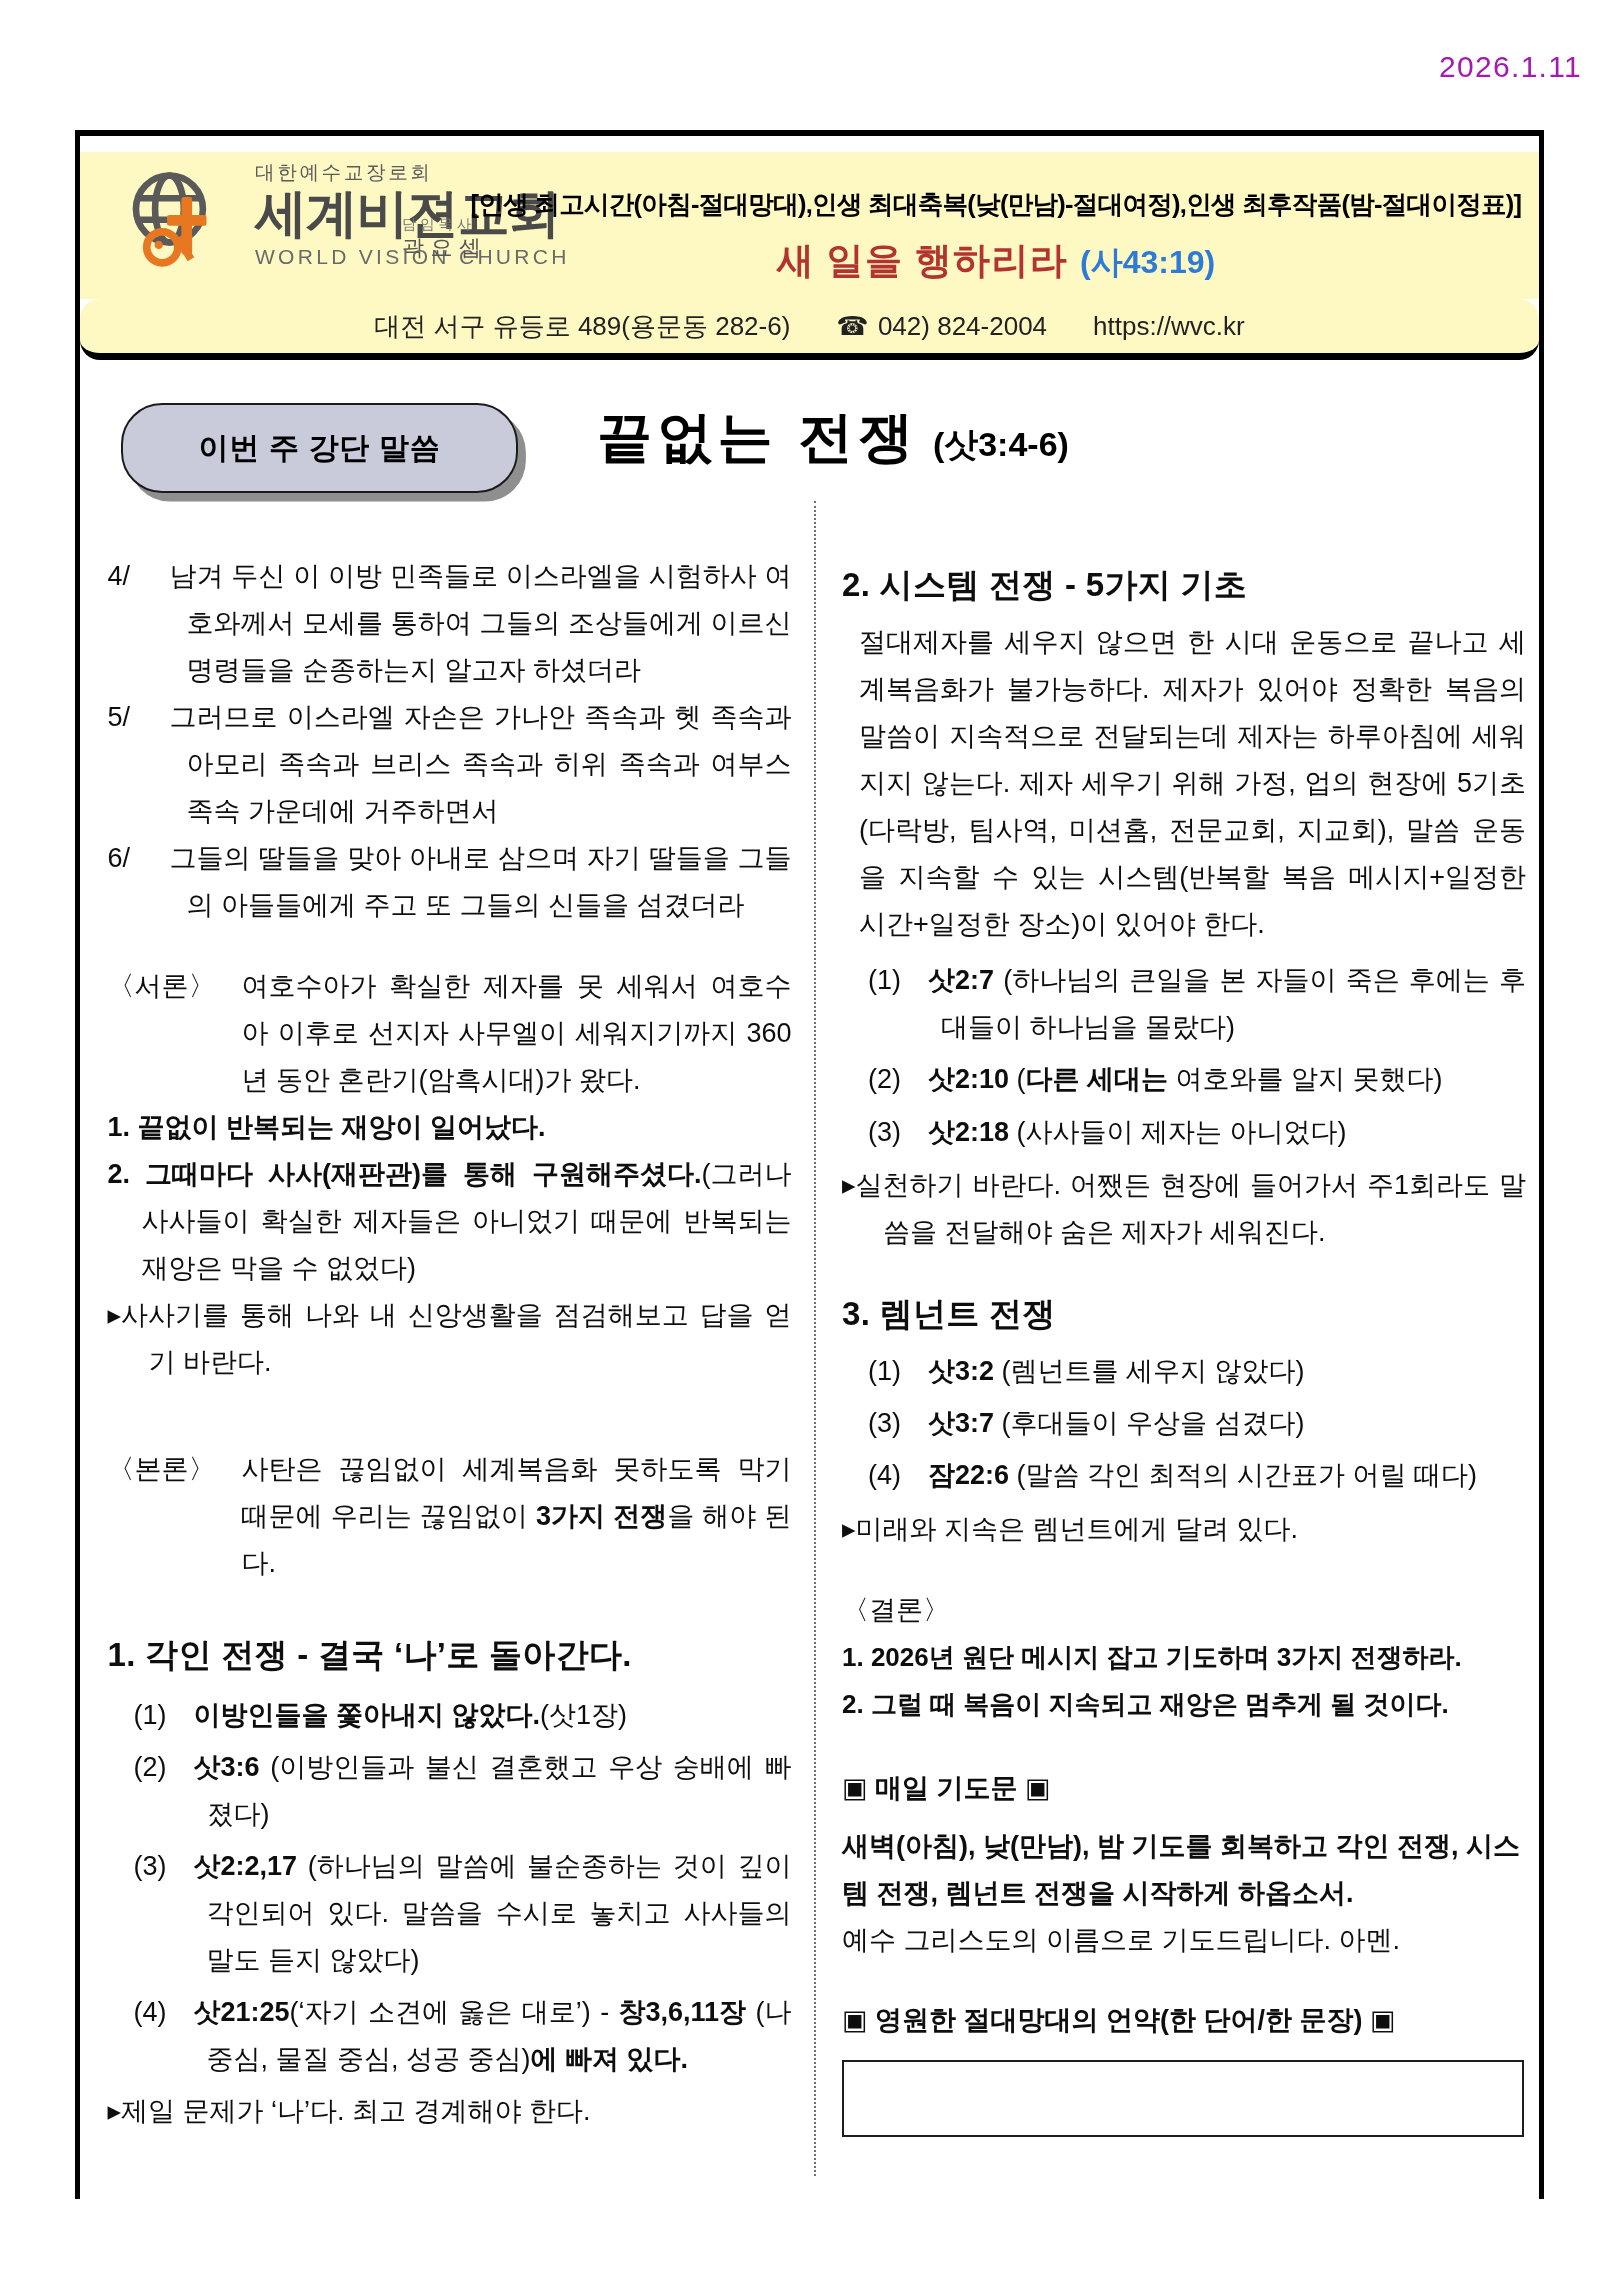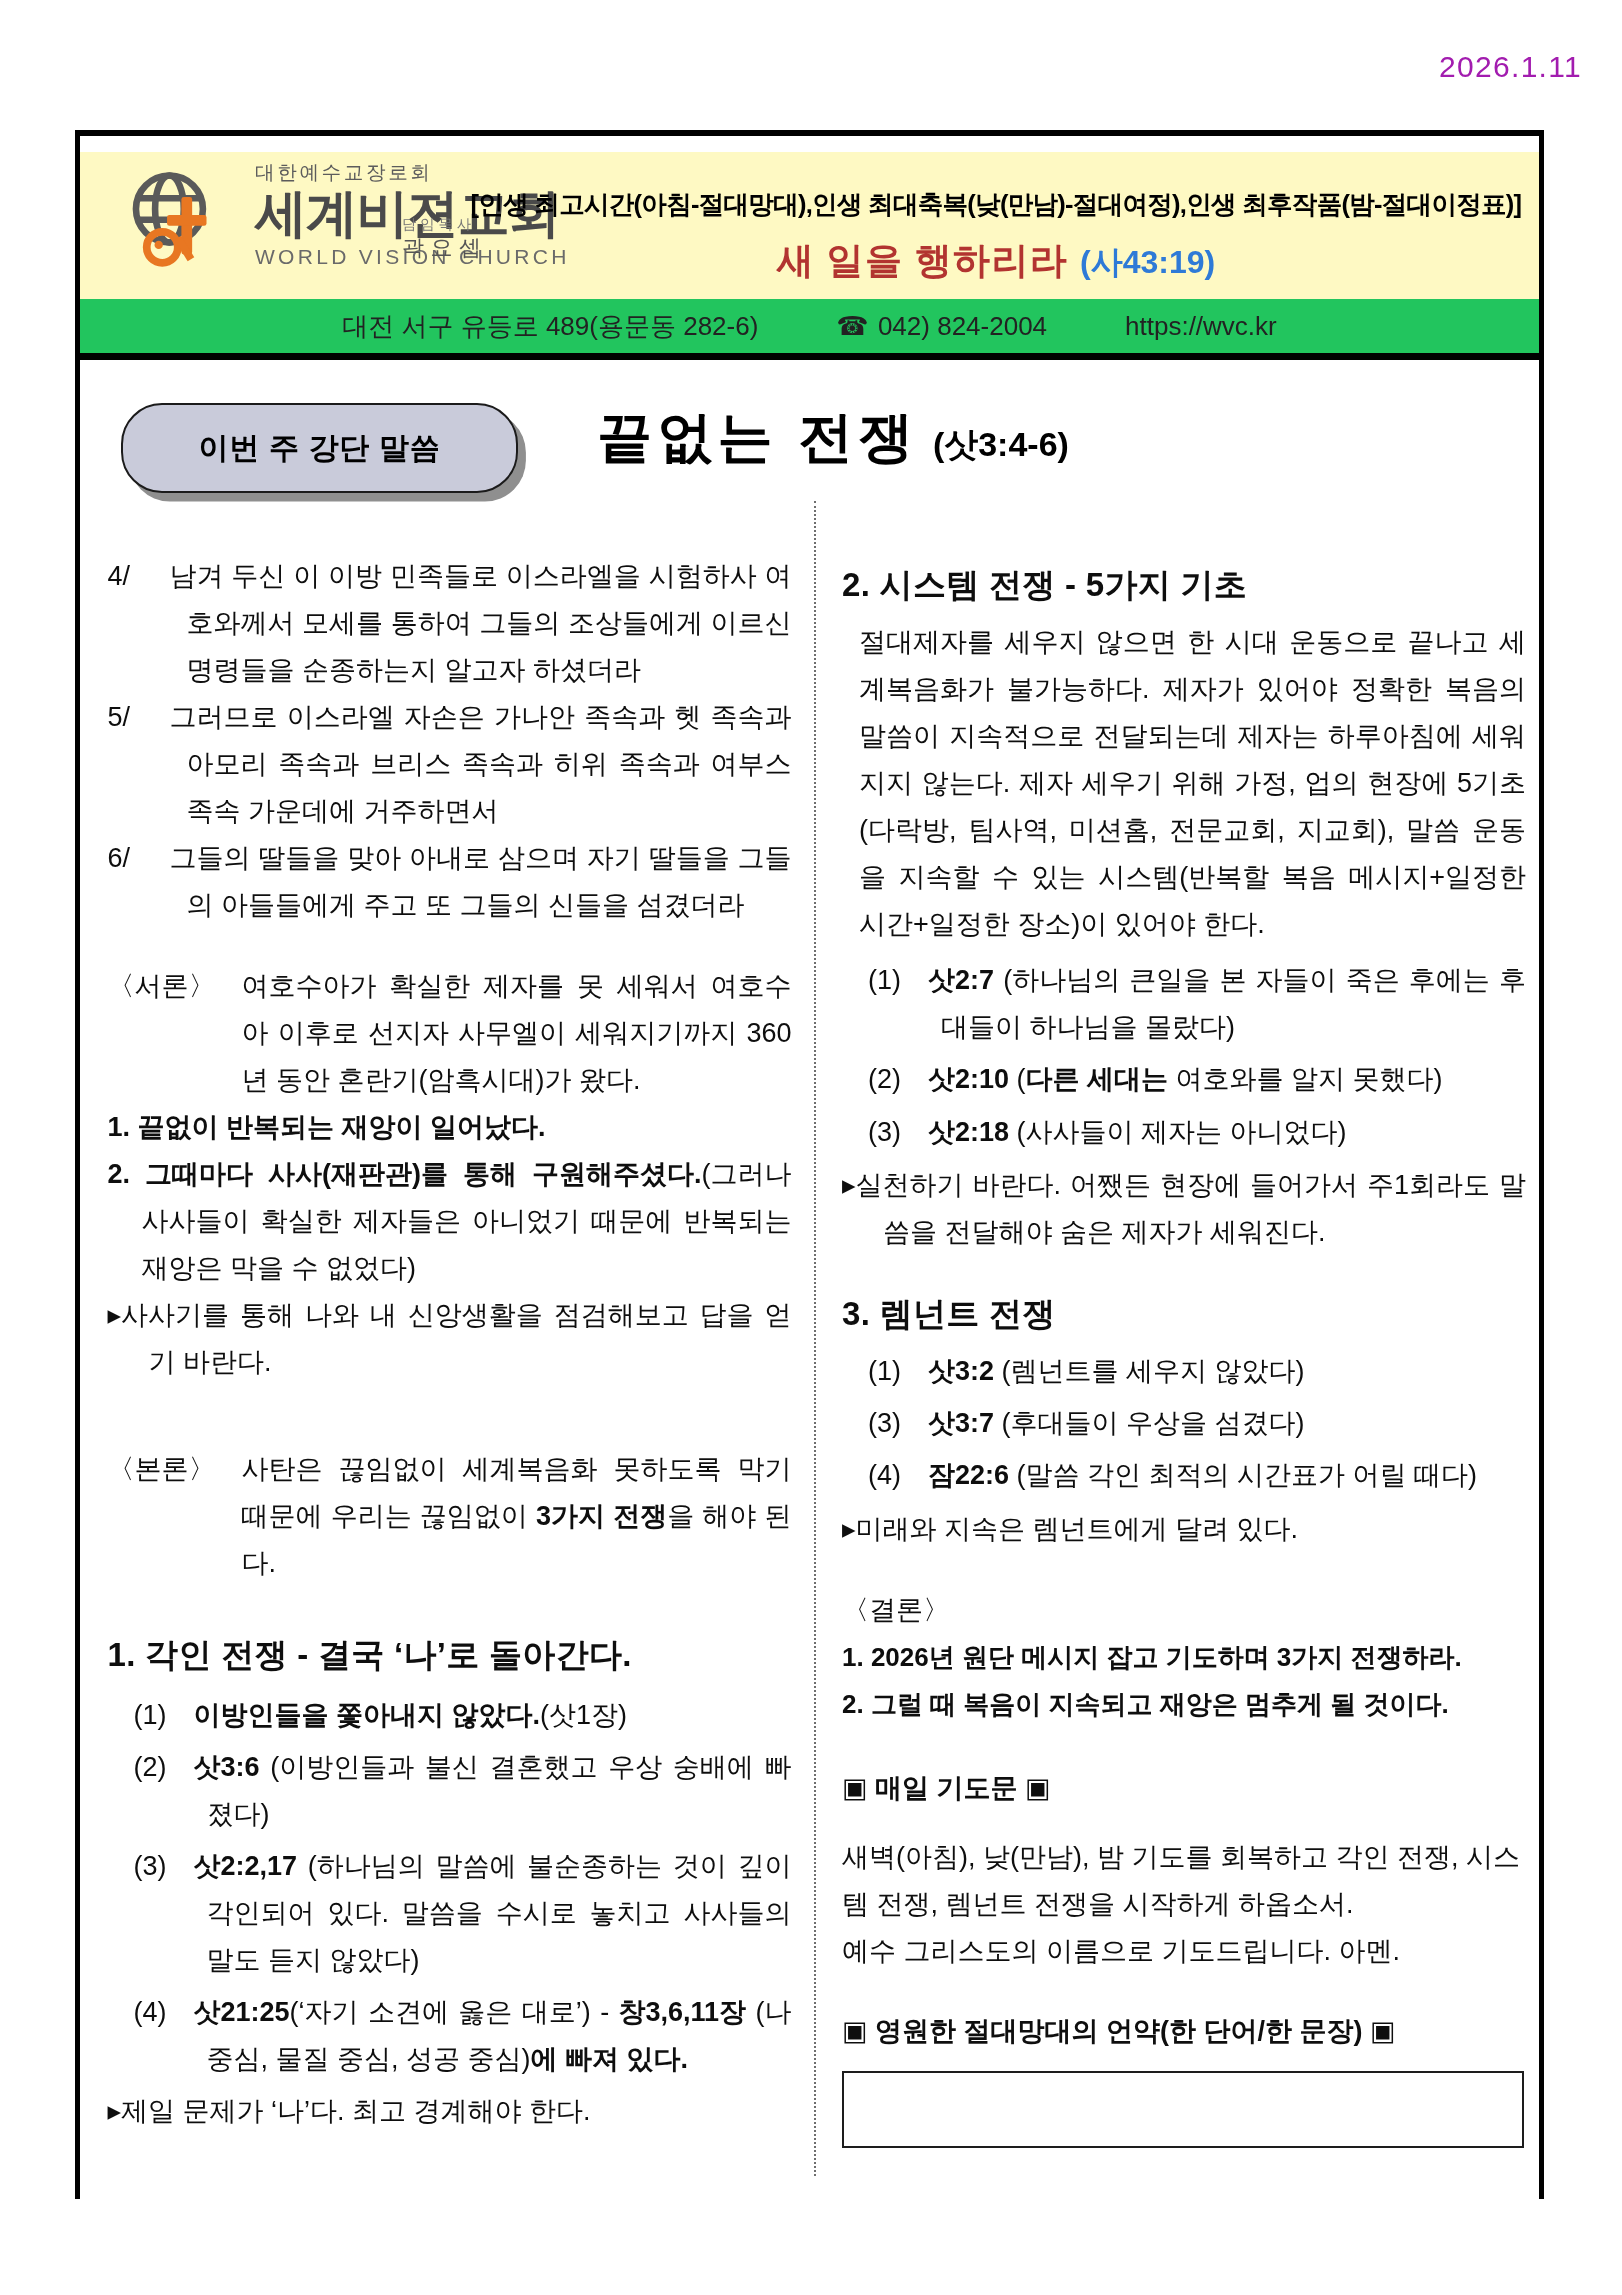--- a/index.html
+++ b/index.html
@@ -26,23 +26,23 @@
   .pastor{position:absolute;left:322px;top:63px;line-height:1.3;}
   .pastor-label{font-size:14.4px;color:#777;letter-spacing:3.9px;}
   .pastor-name{font-size:22px;color:#555;letter-spacing:6.5px;}
   .slogan{position:absolute;left:376px;top:35px;width:1080px;text-align:center;}
   .slogan-line{font-size:25.5px;font-weight:700;letter-spacing:-0.7px;white-space:nowrap;color:#000;}
   .verse-line{margin-top:14.4px;white-space:nowrap;}
   .verse-red{font-size:37px;font-weight:700;letter-spacing:1.3px;}
   .verse-blue{font-size:32px;font-weight:700;margin-left:9.2px;}
   
   .addrbar{
-    height:54px;background:#22c55e;border-bottom:7.9px solid #000;
-    display:flex;align-items:center;justify-content:center;gap:78px;
-    font-size:26px;color:#222;white-space:nowrap;
+    height:54px;background:#fef9c3;border-bottom:7.9px solid #000;
+    display:flex;align-items:center;justify-content:center;gap:46px;
+    font-size:26px;color:#222;white-space:nowrap;border-radius:20px;
   }
   .addr-phone .phone-glyph{margin-right:9.2px;}
   
   .content{position:relative;height:1864px;background:#fff;padding-left:22px;}
   .badge{
     position:absolute;left:41px;top:43px;width:393px;height:86px;
     background:#c9cbda;border:2px solid #1b1b1b;border-radius:41px;
     box-shadow:7.9px 8.5px 0 #8f8f8f;
     display:flex;align-items:center;justify-content:center;
     font-size:30px;font-weight:700;color:#000;letter-spacing:0.7px;
@@ -167,21 +167,21 @@
           <p class="p-arrow" style="margin-top: 6.5px;"><span>▸실천하기 바란다. 어쨌든 현장에 들어가서 주1회라도 말씀을 전달해야 숨은 제자가 세워진다.</span></p>
           <p class="p-h2" style="margin-top: 37px;"><span class="b">3. 렘넌트 전쟁</span></p>
           <p class="p-item" style="margin-top: 13px;"><span class="marker">(1)</span><span class="b">삿3:2</span><span> (렘넌트를 세우지 않았다)</span></p>
           <p class="p-item" style="margin-top: 5.2px;"><span class="marker">(3)</span><span class="b">삿3:7</span><span> (후대들이 우상을 섬겼다)</span></p>
           <p class="p-item" style="margin-top: 5.2px;"><span class="marker">(4)</span><span class="b">잠22:6</span><span> (말씀 각인 최적의 시간표가 어릴 때다)</span></p>
           <p class="p-arrow" style="margin-top: 6.5px;"><span>▸미래와 지속은 렘넌트에게 달려 있다.</span></p>
           <p class="p-plain" style="margin-top: 34px;"><span>〈결론〉</span></p>
           <p class="p-conc"><span class="b">1. 2026년 원단 메시지 잡고 기도하며 3가지 전쟁하라.</span></p>
           <p class="p-conc"><span class="b">2. 그럴 때 복음이 지속되고 재앙은 멈추게 될 것이다.</span></p>
           <p class="p-boxhead" style="margin-top: 37px;"><span class="b">▣ 매일 기도문 ▣</span></p>
-          <p class="p-plain" style="margin-top: 22px;"><span>새벽(아침), 낮(만남), 밤 기도를 회복하고 각인 전쟁, 시스템 전쟁, 렘넌트 전쟁을 시작하게 하옵소서.</span></p>
+          <p class="p-plain" style="margin-top: 11px; font-weight: bold;"><span>새벽(아침), 낮(만남), 밤 기도를 회복하고 각인 전쟁, 시스템 전쟁, 렘넌트 전쟁을 시작하게 하옵소서.</span></p>
           <p class="p-plain"><span>예수 그리스도의 이름으로 기도드립니다. 아멘.</span></p>
           <p class="p-boxhead" style="margin-top: 33px;"><span class="b">▣ 영원한 절대망대의 언약(한 단어/한 문장) ▣</span></p>
           <div class="answer-box" style="margin-top: 15.7px;"></div>
         </div>
     </div>
 
   </div>
 </div>
 
 

